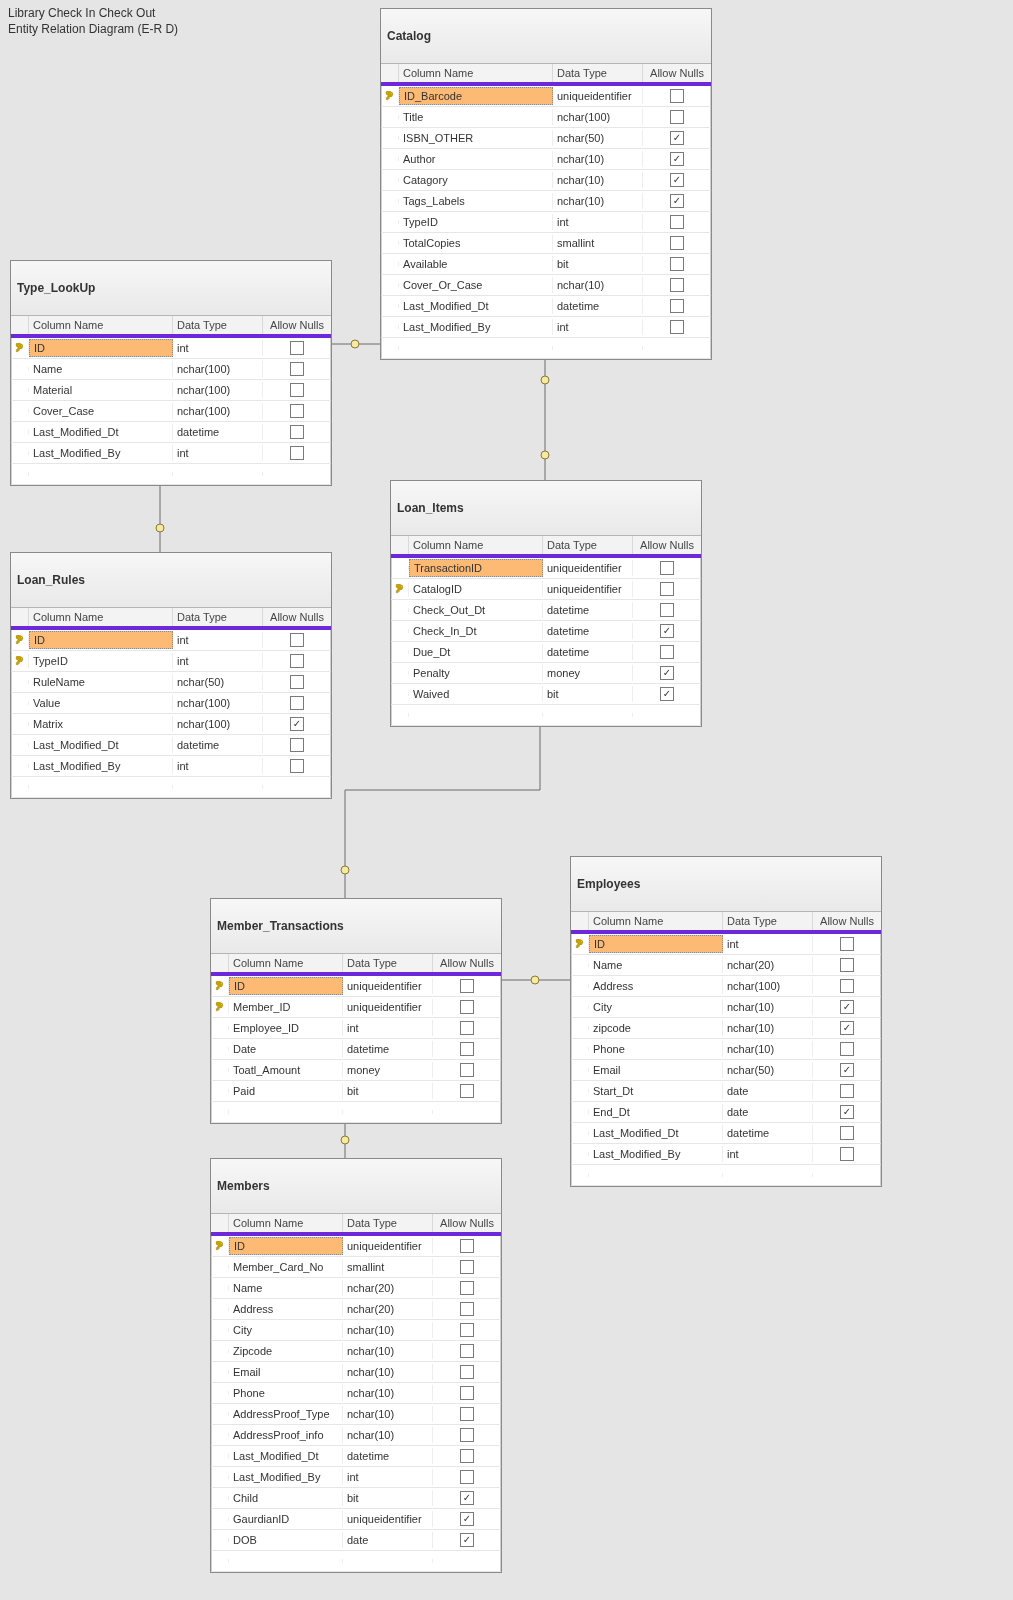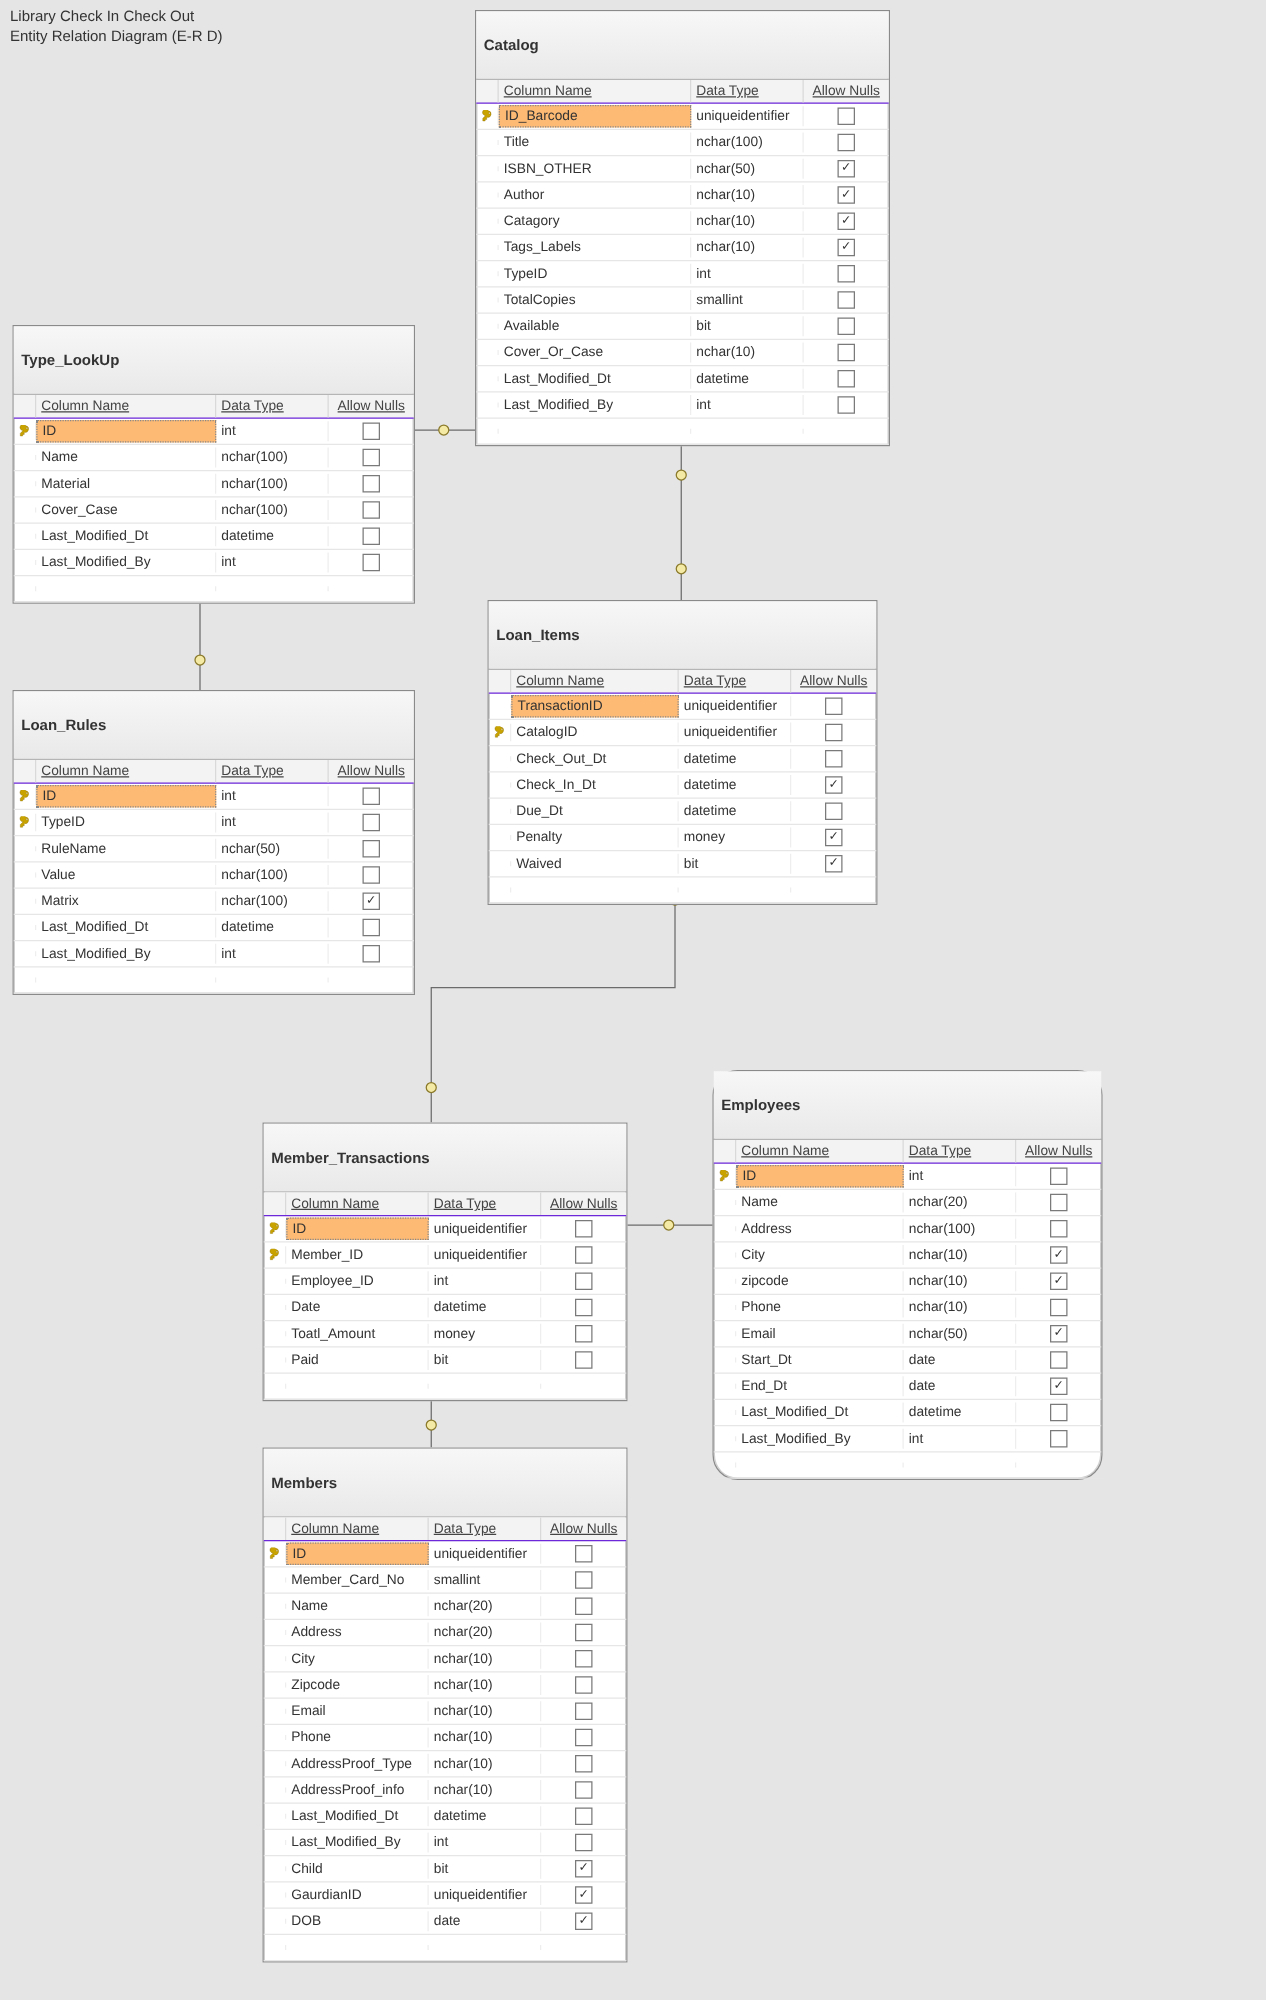--- a/index.html
+++ b/index.html
@@ -32,23 +32,22 @@
     border-bottom: 1px solid #b5b5b5;
     padding: 20px 6px;
     font-weight: bold;
     font-size: 12px;
   }
   .entity-head {
     display: grid;
     grid-template-columns: 18px 1fr 90px 68px;
     font-size: 11px;
     color: #444;
-    border-bottom: 1px solid #6d28d9;
+    border-bottom: 4px solid #6d28d9;
     background: #f3f3f3;
-    text-decoration: underline;
   }
   .entity-head > div {
     padding: 3px 4px;
     border-right: 1px solid #d9d9d9;
     text-align: left;
   }
   .entity-head > div:last-child { border-right: none; text-align: center; }
   .row {
     display: grid;
     grid-template-columns: 18px 1fr 90px 68px;
@@ -538,21 +537,21 @@
           <span class="chk"></span>
         </div>
       </div>
       <div class="row">
         <div class="keycell"></div>
         <div class="colname"></div>
         <div></div>
         <div></div>
       </div>
     </div>
-    <div class="entity" style="left: 570px; top: 856px; width: 310px; border-radius: 20px;">
+    <div class="entity" style="left: 570px; top: 856px; width: 310px;">
       <div class="entity-title">Employees</div>
       <div class="entity-head">
         <div></div>
         <div>Column Name</div>
         <div>Data Type</div>
         <div>Allow Nulls</div>
       </div>
       <div class="row selected">
         <div class="keycell">
           <span class="key">

